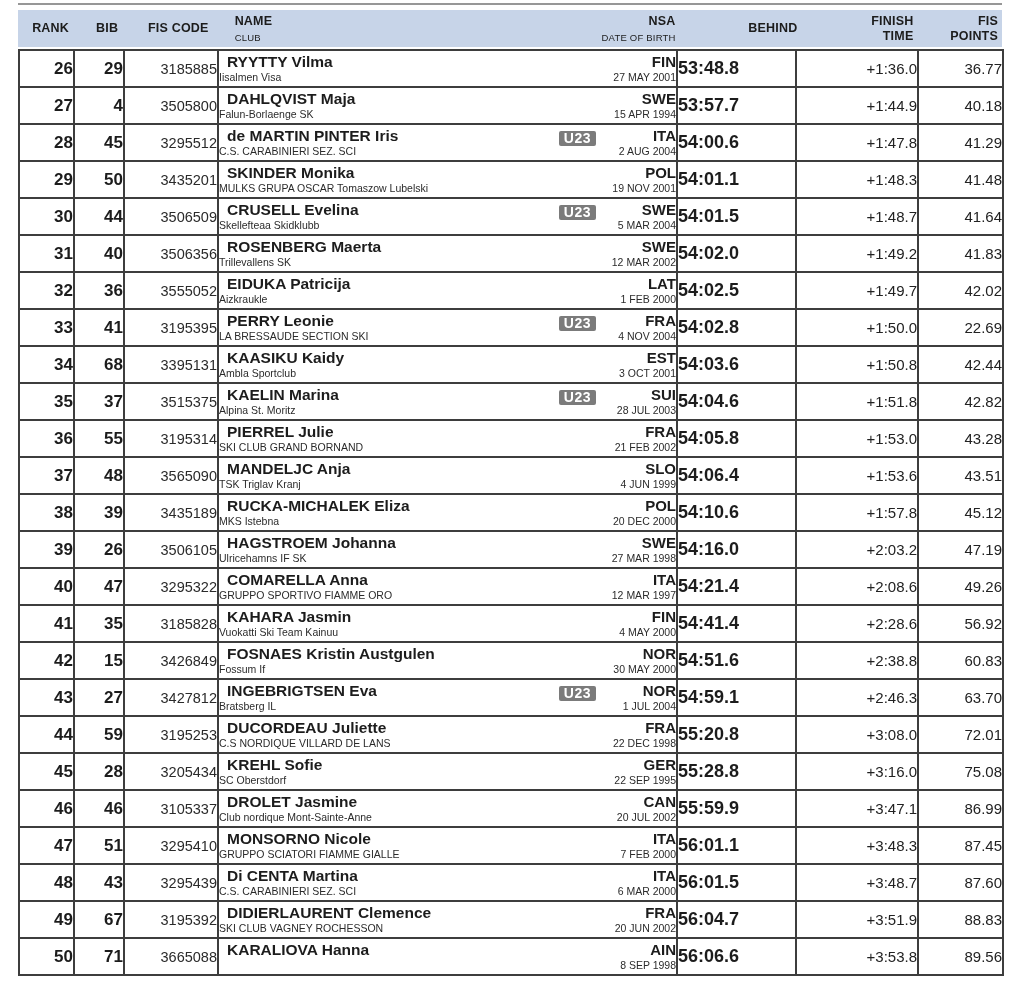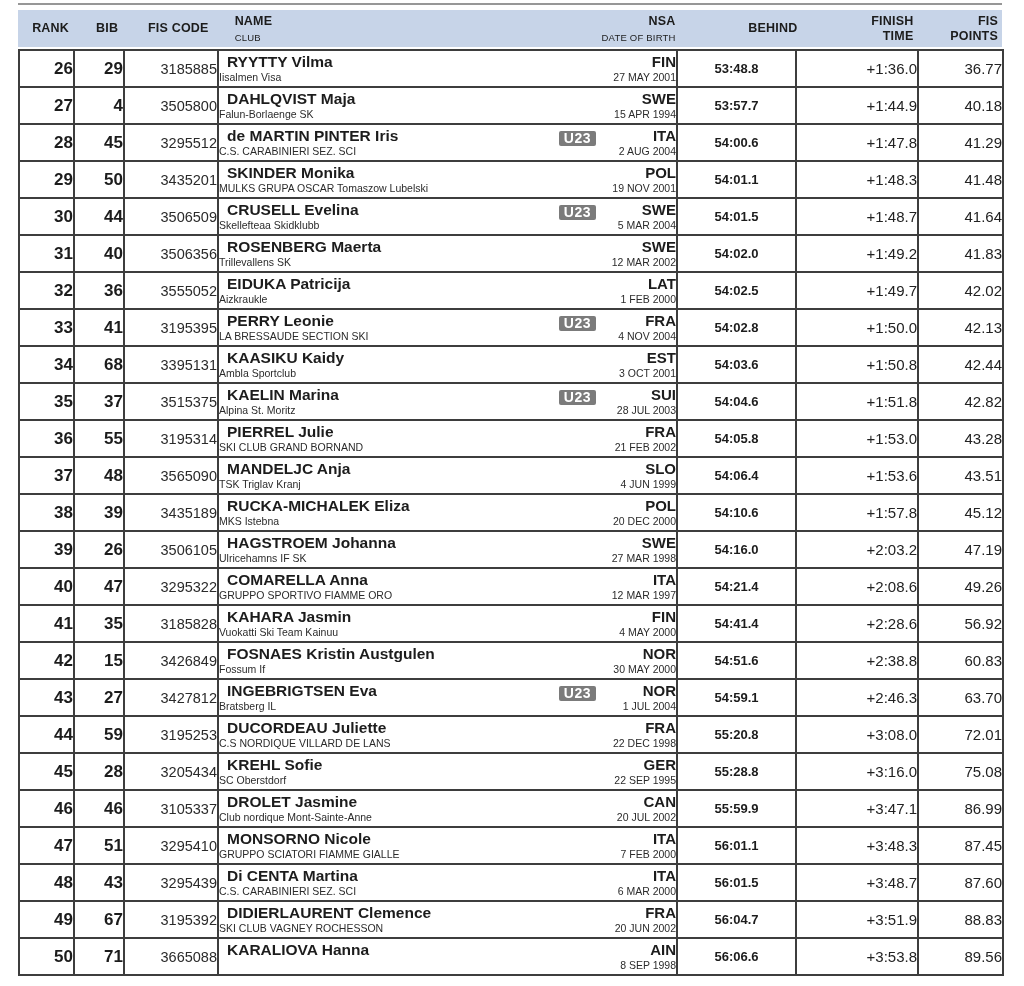--- a/index.html
+++ b/index.html
@@ -53,21 +53,21 @@
   .athlete{font-weight:bold;font-size:15.5px;line-height:18px;white-space:nowrap;}
   .nsa{font-weight:bold;font-size:15px;line-height:18px;}
   .line2{display:flex;justify-content:space-between;}
   .club{font-size:10.5px;line-height:13px;color:#2b2b2b;white-space:nowrap;}
   .dob{font-size:10.5px;line-height:13px;color:#2b2b2b;white-space:nowrap;}
   .u23{
     position:absolute;right:80px;top:6px;
     background:var(--badge);color:#fff;font-weight:bold;font-size:14px;
     line-height:12px;padding:1px 5px 2px 5px;border-radius:2px;letter-spacing:.5px;
   }
-  td.c-time{text-align:center;padding-right:5px;font-weight:bold;font-size:13px;}
+  td.c-time{text-align:left;padding-right:5px;font-weight:bold;font-size:18px;}
   td.c-behind{text-align:right;padding-right:5px;font-size:15px;color:#222;}
   td.c-points{text-align:right;padding-right:5px;font-size:15px;color:#222;}
 </style>
 </head>
 <body>
 
 <div class="top-remnant"></div>
 
 <div class="header-band">
   <div class="hc hc-rank right h-bold">RANK</div>
@@ -255,21 +255,21 @@
         <span class="athlete">PERRY Leonie</span>
         <span class="nsa">FRA</span>
       </div>
       <div class="line2">
         <span class="club">LA BRESSAUDE SECTION SKI</span>
         <span class="dob">4 NOV 2004</span>
       </div>
     </td>
     <td class="c-time">54:02.8</td>
     <td class="c-behind">+1:50.0</td>
-    <td class="c-points">42.13</td>
+    <td class="c-points">22.69</td>
   </tr>
 
   <tr>
     <td class="c-rank">34</td>
     <td class="c-bib">68</td>
     <td class="c-code">3395131</td>
     <td class="c-name">
 
       <div class="line1">
         <span class="athlete">KAASIKU Kaidy</span>

